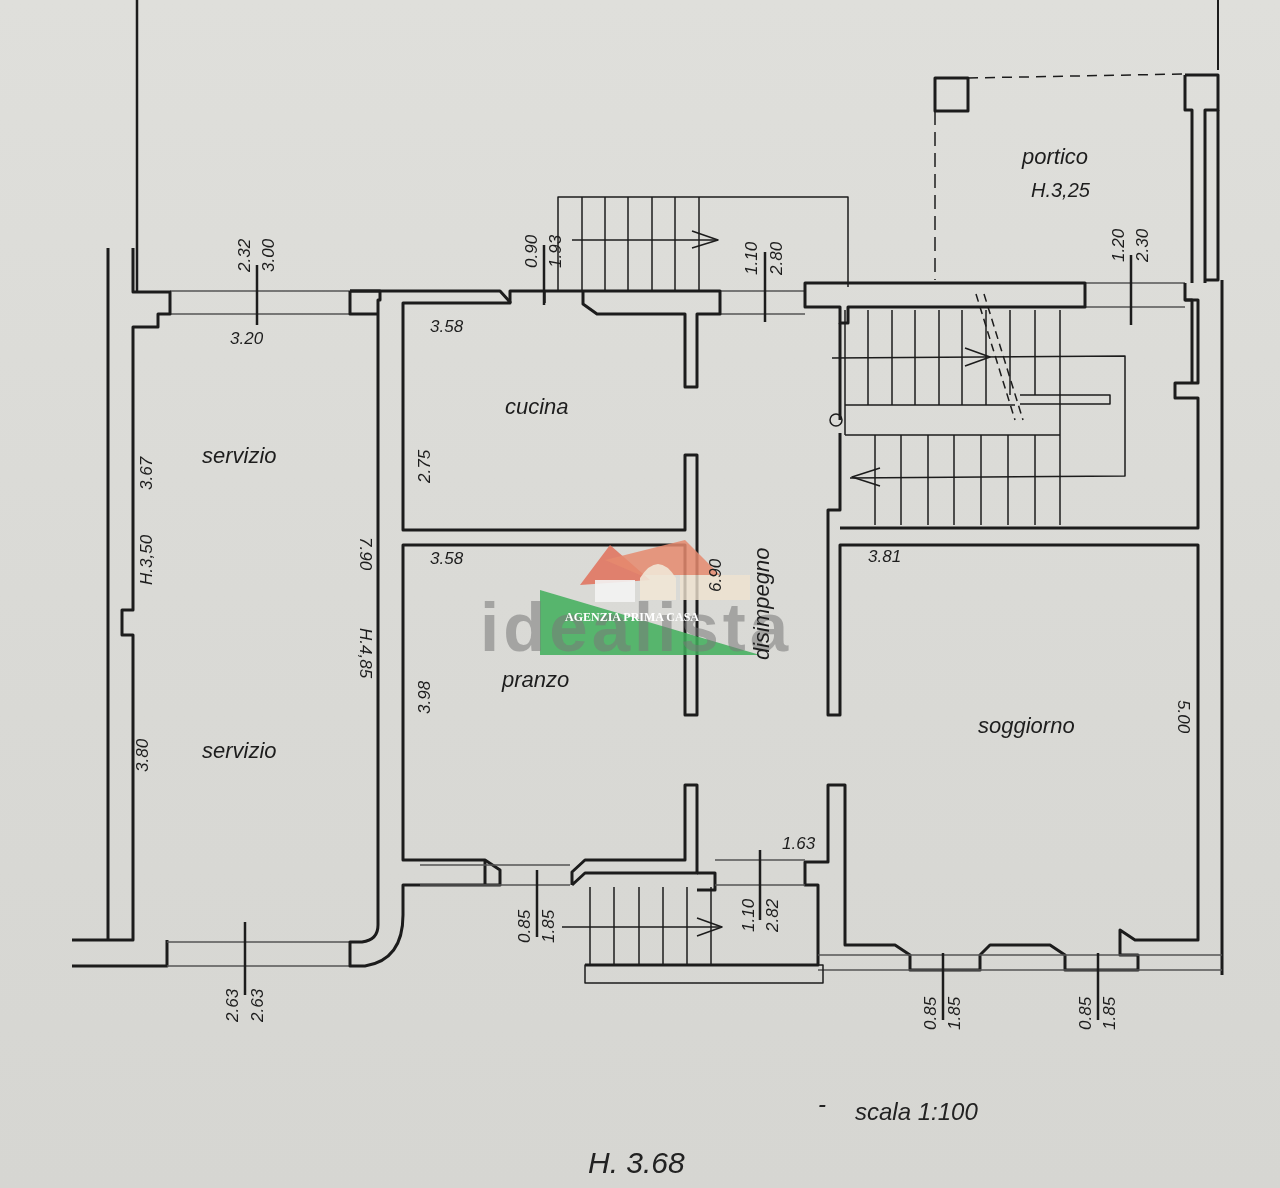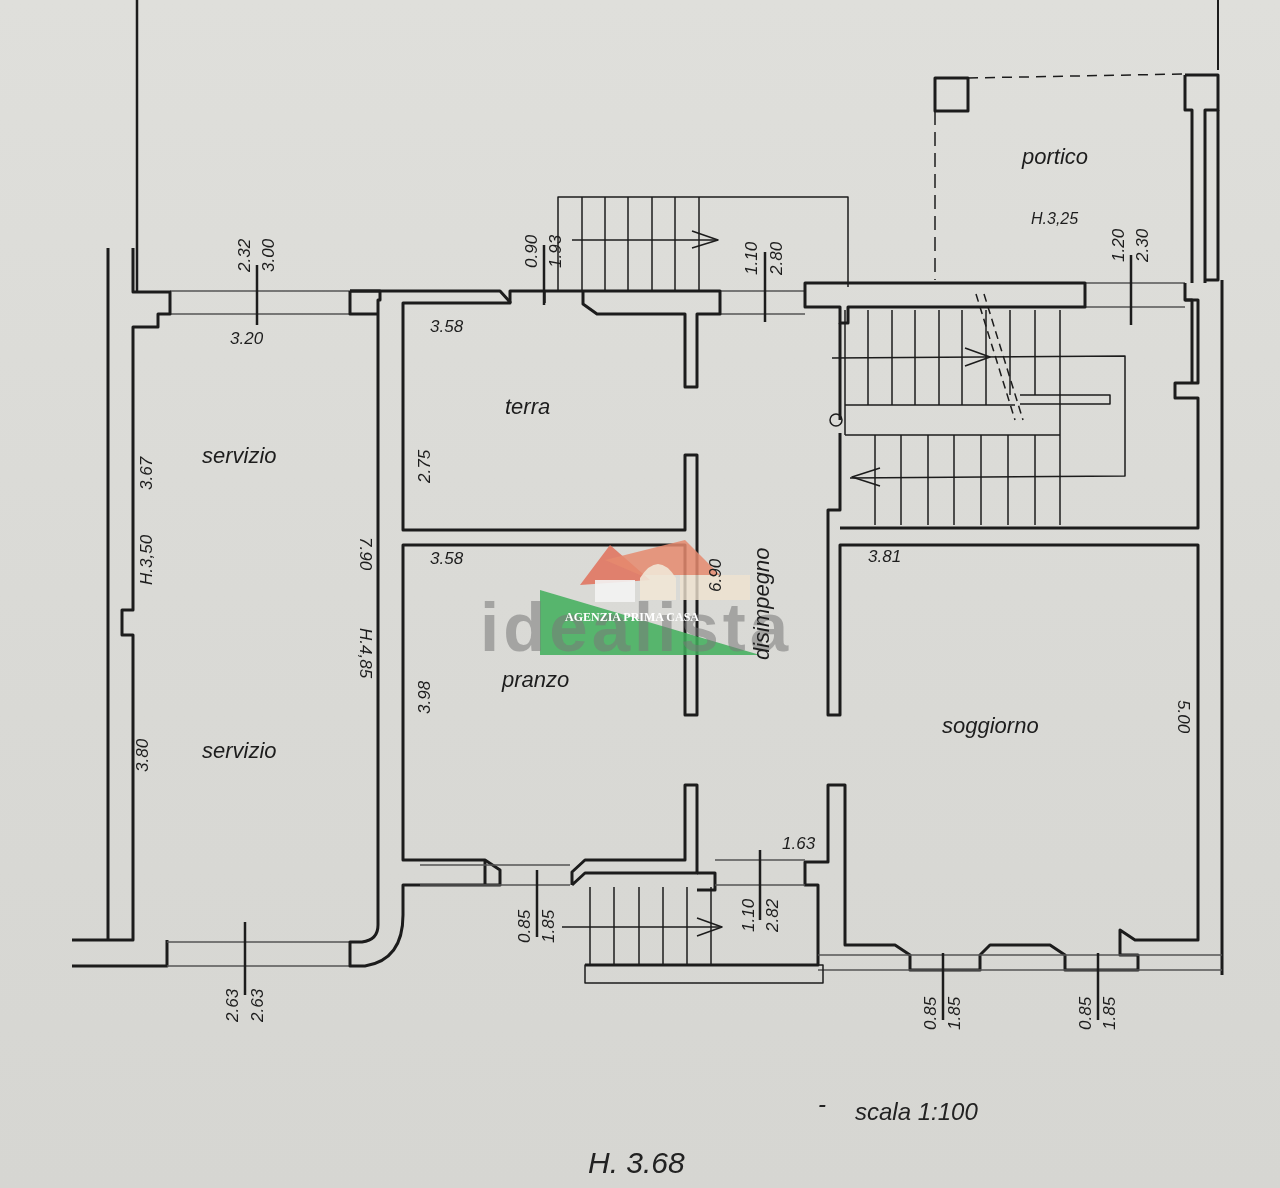--- a/index.html
+++ b/index.html
@@ -12,21 +12,21 @@
     position: relative; width: 1280px; height: 1188px;
     background: linear-gradient(180deg, #dfdfdb 0%, #d9d9d5 60%, #d6d6d2 100%);
   }
   svg.walls { position: absolute; left: 0; top: 0; }
   .lbl {
     position: absolute; color: #1d1d1d; font-style: italic;
     white-space: nowrap; line-height: 1;
   }
   .room { font-size: 22px; }
   .dim  { font-size: 17px; }
-  .sub  { font-size: 16px; margin-top: 31px; }
+  .sub  { font-size: 20px; }
   .rot { transform-origin: left top; }
   .rot-ccw { transform: rotate(-90deg); }
   .rot-cw  { transform: rotate(90deg); }
   .title { font-size: 38px; font-style: italic; color: #222; }
   .scale { font-size: 24px; font-style: italic; color: #222; }
   .height { font-size: 30px; color: #222; }
   .watermark {
     position: absolute; left: 510px; top: 540px; width: 290px; height: 115px;
   }
   .wm-text {
@@ -170,24 +170,24 @@
     <path d="M130 38 Q148 10 166 38 L166 60 L130 60 Z" fill="#f0e6d6" opacity="0.9"></path>
     <rect x="170" y="35" width="70" height="25" fill="#efe2cf" opacity="0.8"></rect>
   </svg>
   <div class="wm-text">idealista</div>
   <div class="wm-agency">AGENZIA PRIMA CASA</div>
 
   <div class="lbl room" style="left:1022px;top:146px">portico</div>
   <div class="lbl sub" style="left:1031px;top:180px">H.3,25</div>
   <div class="lbl room" style="left:202px;top:445px">servizio</div>
   <div class="lbl room" style="left:202px;top:740px">servizio</div>
-  <div class="lbl room" style="left:505px;top:396px">terra</div>
+  <div class="lbl room" style="left:505px;top:396px">cucina</div>
   <div class="lbl room" style="left:502px;top:669px">pranzo</div>
   <div class="lbl room rot rot-ccw" style="left:751px;top:660px">disimpegno</div>
-  <div class="lbl room" style="left:942px;top:715px">soggiorno</div>
+  <div class="lbl room" style="left:978px;top:715px">soggiorno</div>
 
   <div class="lbl dim" style="left:230px;top:330px">3.20</div>
   <div class="lbl dim rot rot-ccw" style="left:138px;top:490px">3.67</div>
   <div class="lbl dim rot rot-ccw" style="left:138px;top:585px">H.3,50</div>
   <div class="lbl dim rot rot-ccw" style="left:134px;top:772px">3.80</div>
   <div class="lbl dim rot rot-cw" style="left:374px;top:537px">7.90</div>
   <div class="lbl dim rot rot-cw" style="left:374px;top:628px">H.4,85</div>
   <div class="lbl dim" style="left:430px;top:318px">3.58</div>
   <div class="lbl dim rot rot-ccw" style="left:416px;top:483px">2.75</div>
   <div class="lbl dim" style="left:430px;top:550px">3.58</div>

